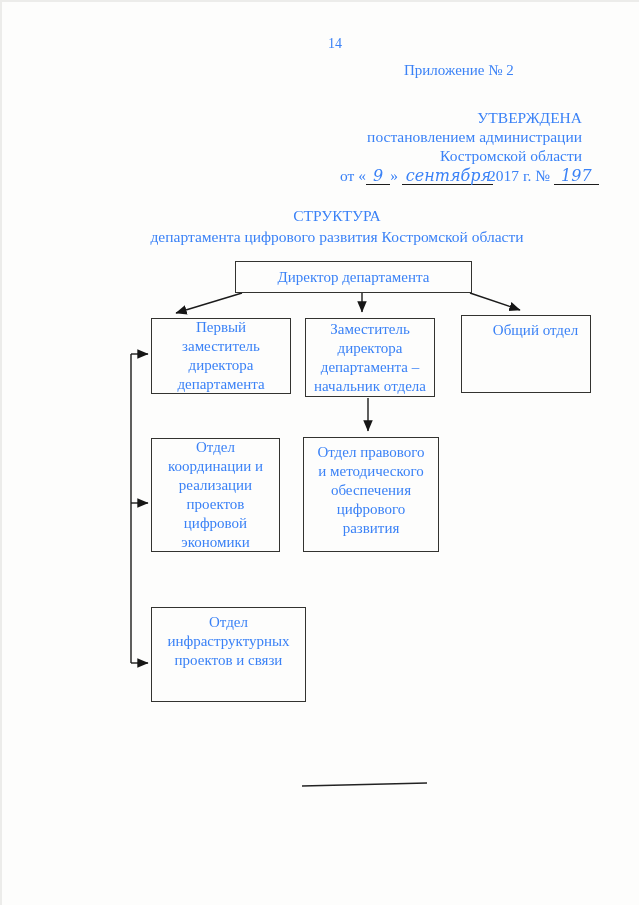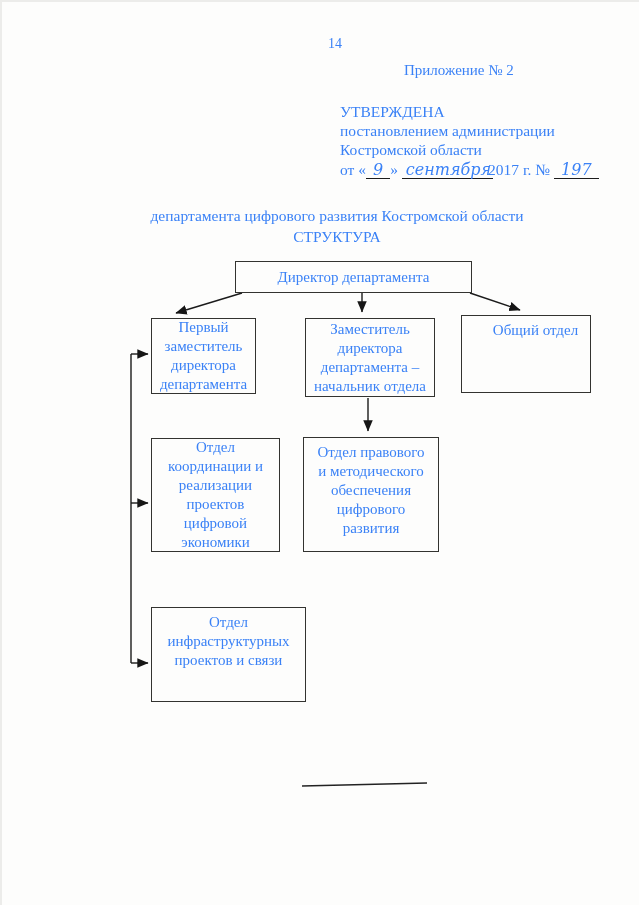--- a/index.html
+++ b/index.html
@@ -9,22 +9,22 @@
     background:#fdfdfc;
     box-shadow: inset 2px 2px 0 #ececea;
     font-family:"Liberation Serif", serif;
     color:#3b82f6;
     overflow:hidden;
   }
   .abs { position:absolute; }
   .page-number { left:328px; top:36px; font-size:14px; }
   .appendix { left:404px; top:62px; font-size:15px; }
   .approval {
-    left:340px; top:102px; width:242px;
-    text-align:left; font-size:15.5px; line-height:19px;
+    left:340px; top:108px; width:242px;
+    text-align:right; font-size:15.5px; line-height:19px;
   }
   .date-line { margin-top:1px; white-space:nowrap; }
   .hw {
     display:inline-block;
     font-family:"DejaVu Serif", serif;
     font-style:italic;
     font-size:16px;
     line-height:14px;
     border-bottom:1.2px solid #1c1c1c;
     padding:0 7px 1px 7px;
@@ -38,21 +38,21 @@
     position:absolute; box-sizing:border-box;
     border:1.6px solid #333330;
     background:transparent;
     display:flex; justify-content:center;
     text-align:center; font-size:15px; line-height:19px;
   }
   .node .lbl { white-space:pre-line; }
   .v-center { align-items:center; }
   .v-top { align-items:flex-start; padding-top:5px; }
   .n-director       { left:235px; top:261px; width:237px; height:32px; }
-  .n-first-deputy   { left:151px; top:318px; width:105px; height:76px; }
+  .n-first-deputy   { left:151px; top:318px; width:140px; height:76px; }
   .n-deputy-head    { left:305px; top:318px; width:130px; height:79px; }
   .n-general        { left:461px; top:315px; width:130px; height:78px;padding-left:19px; }
   .n-coordination   { left:151px; top:438px; width:129px; height:114px; }
   .n-legal          { left:303px; top:437px; width:136px; height:115px; }
   .n-infrastructure { left:151px; top:607px; width:155px; height:95px; }
   .connectors {
     position:absolute; left:0; top:0; width:639px; height:905px;
     pointer-events:none;
   }
 </style>
@@ -66,22 +66,22 @@
   <div class="abs appendix">Приложение № 2</div>
 
   <div class="abs approval">
     <div>УТВЕРЖДЕНА</div>
     <div>постановлением администрации</div>
     <div>Костромской области</div>
     <div class="date-line"><span>от «</span><span class="hw">9</span><span>»</span> <span class="hw month">сентября</span><span>2017 г. №</span> <span class="hw">197</span></div>
   </div>
 
   <div class="abs doc-title">
+    <div>СТРУКТУРА</div>
     <div>департамента цифрового развития Костромской области</div>
-    <div>СТРУКТУРА</div>
   </div>
 
   <svg class="connectors" viewBox="0 0 639 905" xmlns="http://www.w3.org/2000/svg">
     <defs>
       <marker id="ah" viewBox="0 0 10 10" refX="9" refY="5" markerWidth="8.5" markerHeight="8.5" orient="auto-start-reverse">
         <path d="M0,1 L9.5,5 L0,9 z" fill="#161616"></path>
       </marker>
     </defs>
     <line x1="242" y1="293" x2="176" y2="313" stroke="#1b1b1b" stroke-width="1.4" marker-end="url(#ah)"></line>
     <line x1="362" y1="293" x2="362" y2="312" stroke="#1b1b1b" stroke-width="1.4" marker-end="url(#ah)"></line>

